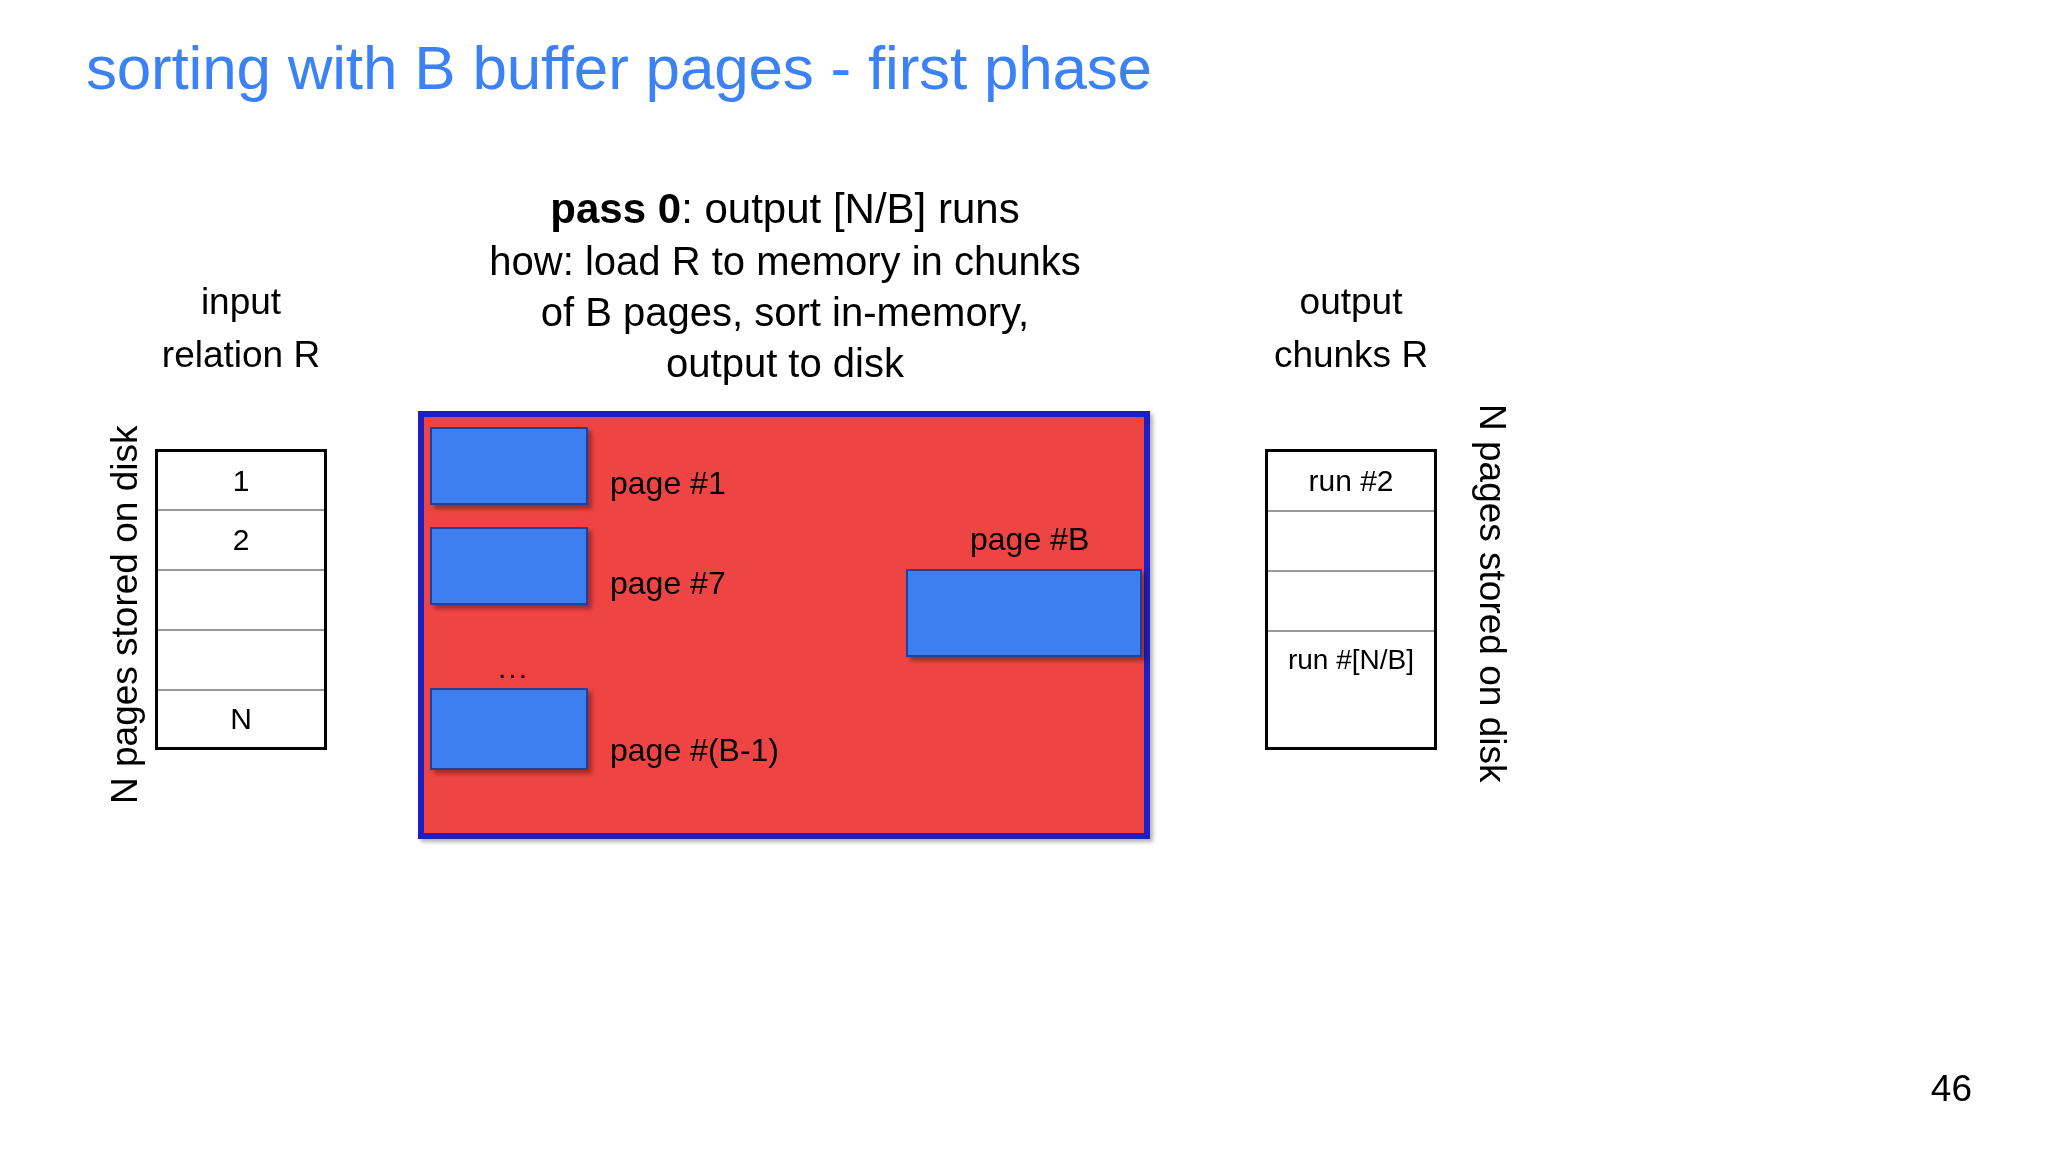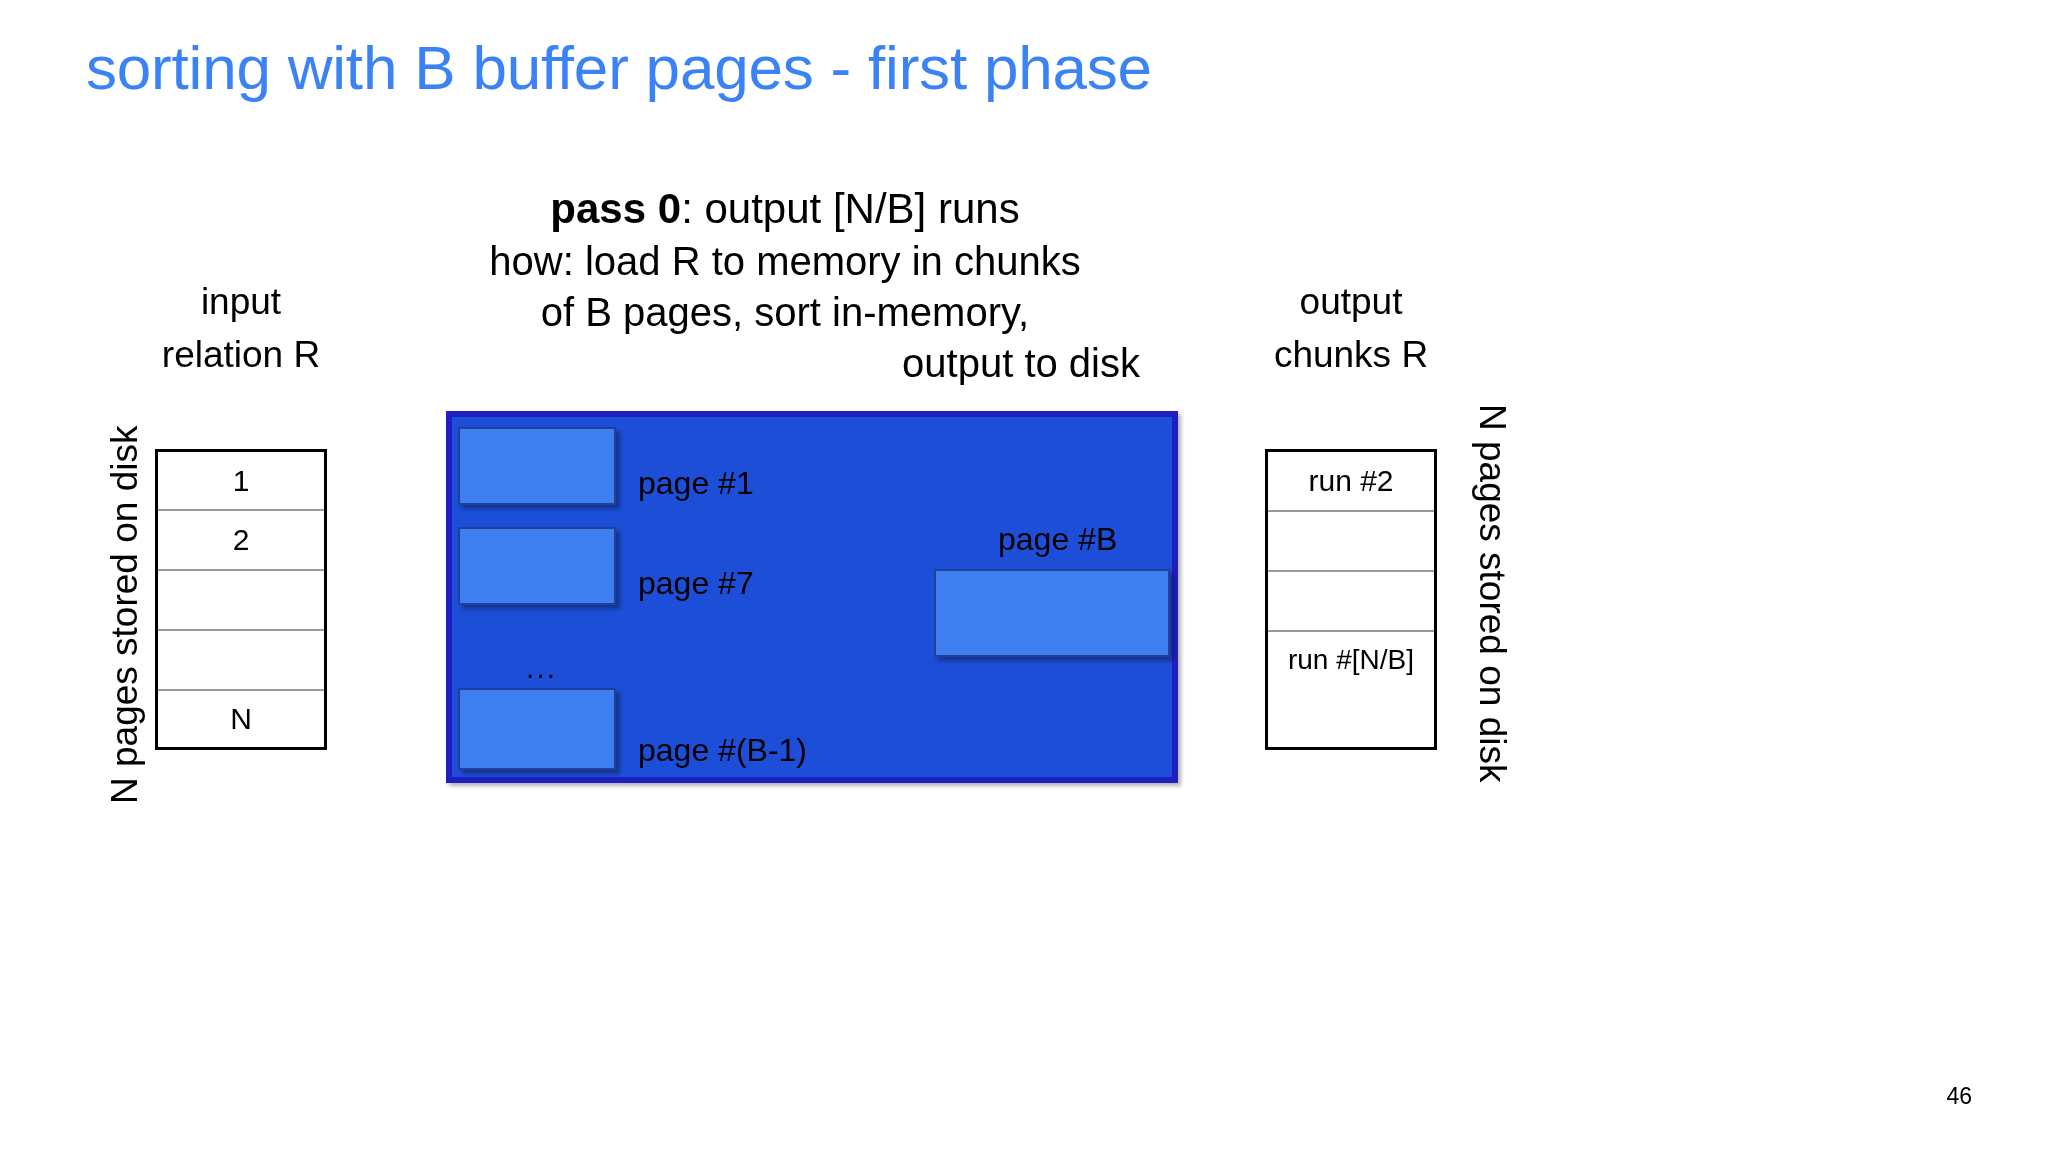--- a/index.html
+++ b/index.html
@@ -64,26 +64,25 @@
   .disk-row:last-child {
     border-bottom: none;
   }
 
   
   #memory-box {
     position: absolute;
     left: 418px;
     top: 411px;
     width: 732px;
-    height: 372px;
+    height: 428px;
     border: 6px solid #1f1fc0;
-    background: #1d4ed8;
+    background: #ef4444;
     box-sizing: border-box;
     box-shadow: 3px 3px 4px rgba(0,0,0,0.30);
-    margin-left: 28px;
   }
 
   .page-rect {
     position: absolute;
     background: #3d7ef0;
     border: 2px solid #20409a;
     box-sizing: border-box;
     box-shadow: 4px 4px 4px rgba(0,0,0,0.33);
   }
   .page-caption {
@@ -110,21 +109,21 @@
     line-height: 1.28;
     color: #000000;
   }
   #pass-block .strong { font-weight: bold; }
 
   
   #page-number {
     position: absolute;
     right: 76px;
     bottom: 42px;
-    font-size: 23px;
+    font-size: 37px;
     color: #000000;
   }
 </style>
 </head>
 <body>
 
 <div id="slide-title">sorting with B buffer pages - first phase</div>
 
 <div class="vert-label" style="left: 104px; top: 804px; transform: rotate(-90deg);">N pages stored on disk</div>
 
@@ -140,21 +139,21 @@
   <div class="disk-row" style="height: 60px;"></div>
   <div class="disk-row" style="height: 56px;">N</div>
 </div>
 
 <div id="pass-block">
   <div>
     <span class="strong">pass 0</span><span>: output [N/B] runs</span>
   </div>
   <div style="font-size:40px;">how: load R to memory in chunks</div>
   <div style="font-size:40px;">of B pages, sort in-memory,</div>
-  <div style="font-size:40px;text-align:right;">output to disk</div>
+  <div style="font-size:40px;">output to disk</div>
 </div>
 
 <div id="memory-box">
 
   <div class="page-rect" style="left: 6px; top: 10px; width: 158px; height: 78px;"></div>
   <div class="page-caption" style="left: 186px; top: 48px;">page #1</div>
 
   <div class="page-rect" style="left: 6px; top: 110px; width: 158px; height: 78px;"></div>
   <div class="page-caption" style="left: 186px; top: 148px;">page #7</div>
 

